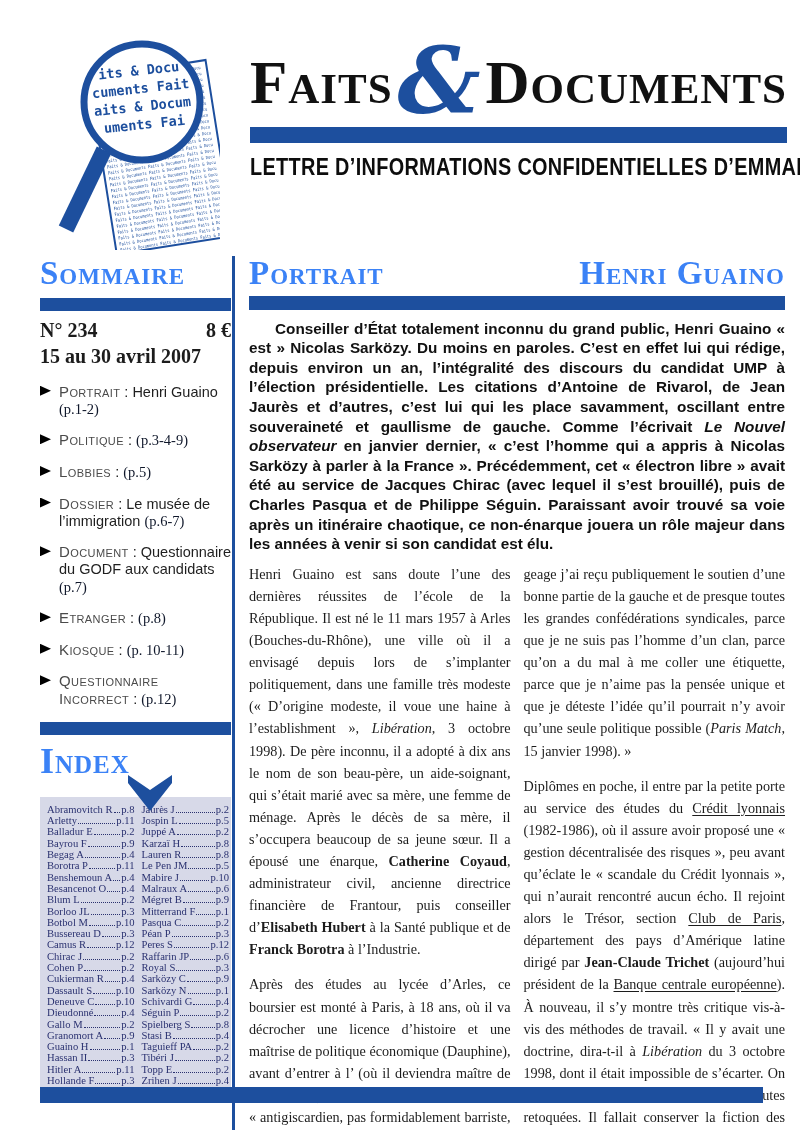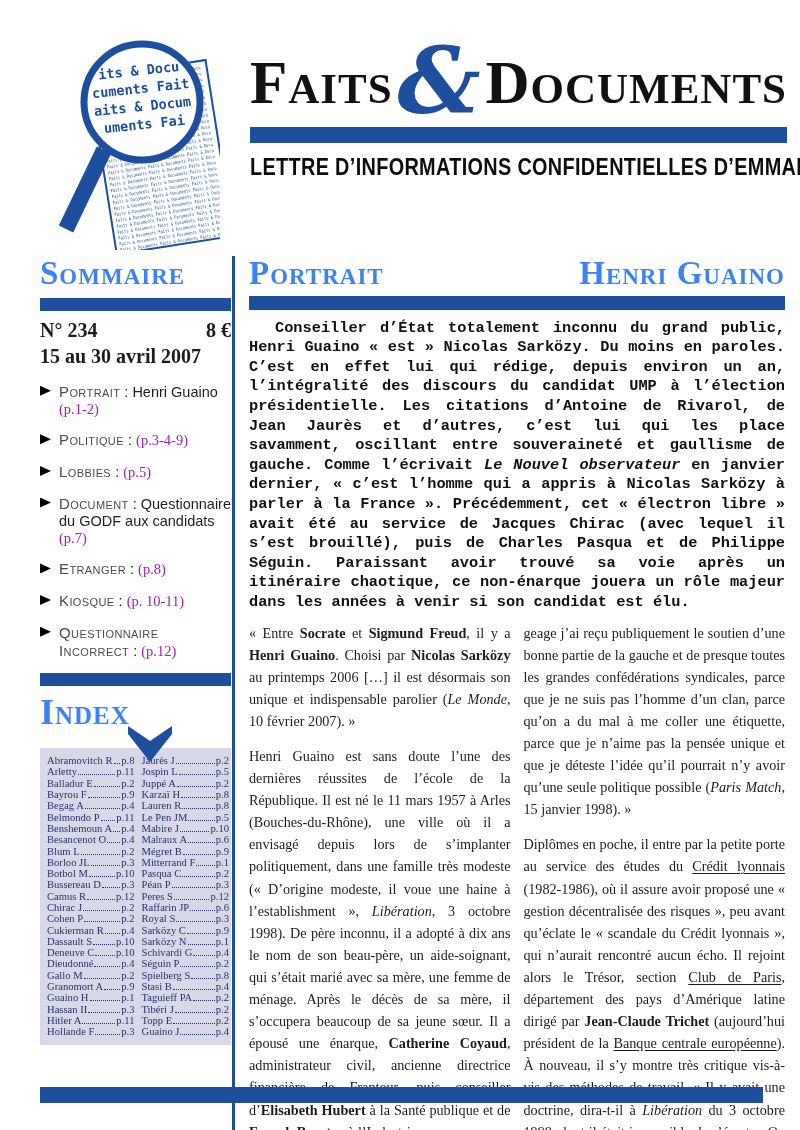--- a/index.html
+++ b/index.html
@@ -36,37 +36,37 @@
   .sidebar .blue-bar.som-bar { margin-top:7px; }
   .issue-line { display:flex; justify-content:space-between; font-weight:bold; font-size:20px; margin-top:8px; }
   .date-line { font-weight:bold; font-size:20px; margin-top:3px; }
   .toc { list-style:none; margin-top:15px; }
   .toc-item { position:relative; padding-left:19px; margin-bottom:13.5px;
               font-family:"Liberation Sans", sans-serif; font-size:14.5px; line-height:1.18; color:#222; }
   .toc-item .bullet { position:absolute; left:0; top:3px; width:11px; height:10px; background:#000;
                       clip-path:polygon(0 0, 100% 50%, 0 100%); }
   .toc-item .lbl { font-variant:small-caps; letter-spacing:0.4px; color:#4a4a4a; font-size:15px; }
   .toc-item .txt { color:#1f1f1f; }
-  .toc-item .pg { font-family:"Liberation Serif", serif; font-size:14.5px; color:#a21caf; }
+  .toc-item .pg { font-family:"Liberation Serif", serif; font-size:14.5px; color:#0f172a; }
 
   
   .index-bar { margin-top:13px; }
   .index-head { margin-top:8px; font-size:36px; }
   .down-arrow { display:block; margin:-6px auto 0 auto; position:relative; left:14px; }
   .index-box { background:#d7d9e8; margin-top:-14px; padding:7px 2px 7px 7px; display:flex; gap:7px; }
   .ix-col { flex:1 1 0; min-width:0; }
   .ix-row { display:flex; align-items:baseline; height:11.3px; font-size:10.6px; color:#2a3170; white-space:nowrap; }
   .ix-n { flex:0 0 auto; }
   .ix-dots { flex:1 1 auto; min-width:3px; border-bottom:1.6px dotted #2a3170; margin:0 1px; height:8px; }
   .ix-p { flex:0 0 auto; }
 
   
   .art-head { display:flex; justify-content:space-between; align-items:baseline; }
   .art-bar { margin-top:5px; height:14px; }
-  .intro { margin-top:9px; font-family:Liberation Mono, monospace; font-weight:bold;
+  .intro { margin-top:9px; font-family:Liberation Sans, sans-serif; font-weight:bold;
            font-size:15.3px; line-height:19.6px; text-align:justify; text-indent:26px; color:#111; }
   .cols { display:flex; gap:13px; margin-top:9px; }
   .col { flex:1 1 0; font-size:14.2px; line-height:22.1px; text-align:justify; color:#1c1c1c; }
   .col p { margin-bottom:13px; }
   .col .u, .article .u { text-decoration:underline; text-underline-offset:2px; }
 
   
   .footer-bar { position:absolute; left:40px; right:37px; bottom:27px; height:16px; background:#1d4f9e; }
 </style>
 </head>
@@ -150,20 +150,21 @@
       <div class="blue-bar som-bar"></div>
       <div class="issue-line">
         <span>N° 234</span>
         <span>8 €</span>
       </div>
       <div class="date-line">15 au 30 avril 2007</div>
       <ul class="toc" id="toc-list">
           <li class="toc-item"><span class="bullet"></span><span class="lbl">Portrait</span><span class="sep"> : </span><span class="txt">Henri Guaino</span> <span class="pg">(p.1-2)</span></li>
           <li class="toc-item"><span class="bullet"></span><span class="lbl">Politique</span><span class="sep"> : </span><span class="pg">(p.3-4-9)</span></li>
           <li class="toc-item"><span class="bullet"></span><span class="lbl">Lobbies</span><span class="sep"> : </span><span class="pg">(p.5)</span></li>
+          <li class="toc-item"><span class="bullet"></span><span class="lbl">Dossier</span><span class="sep"> : </span><span class="txt">Le musée de l’immigration</span> <span class="pg">(p.6-7)</span></li>
           <li class="toc-item"><span class="bullet"></span><span class="lbl">Document</span><span class="sep"> : </span><span class="txt">Questionnaire du GODF aux candidats</span> <span class="pg">(p.7)</span></li>
           <li class="toc-item"><span class="bullet"></span><span class="lbl">Etranger</span><span class="sep"> : </span><span class="pg">(p.8)</span></li>
           <li class="toc-item"><span class="bullet"></span><span class="lbl">Kiosque</span><span class="sep"> : </span><span class="pg">(p. 10-11)</span></li>
           <li class="toc-item"><span class="bullet"></span><span class="lbl">Questionnaire Incorrect</span><span class="sep"> : </span><span class="pg">(p.12)</span></li>
         </ul>
 
       <div class="blue-bar index-bar"></div>
       <h2 class="sc-head index-head">Index</h2>
       <svg class="down-arrow" width="46" height="36" viewBox="0 0 46 36">
         <polygon points="1,0 23,15 45,0 45,8 23,36 1,8" fill="#1d4f9e"></polygon>
@@ -189,21 +190,21 @@
               <span class="ix-n">Bayrou F</span>
               <span class="ix-dots"></span>
               <span class="ix-p">p.9</span>
             </div>
             <div class="ix-row">
               <span class="ix-n">Begag A</span>
               <span class="ix-dots"></span>
               <span class="ix-p">p.4</span>
             </div>
             <div class="ix-row">
-              <span class="ix-n">Belmondo P</span>
+              <span class="ix-n">Borotra P</span>
               <span class="ix-dots"></span>
               <span class="ix-p">p.11</span>
             </div>
             <div class="ix-row">
               <span class="ix-n">Benshemoun A</span>
               <span class="ix-dots"></span>
               <span class="ix-p">p.4</span>
             </div>
             <div class="ix-row">
               <span class="ix-n">Besancenot O</span>
@@ -411,40 +412,39 @@
               <span class="ix-n">Tibéri J</span>
               <span class="ix-dots"></span>
               <span class="ix-p">p.2</span>
             </div>
             <div class="ix-row">
               <span class="ix-n">Topp E</span>
               <span class="ix-dots"></span>
               <span class="ix-p">p.2</span>
             </div>
             <div class="ix-row">
-              <span class="ix-n">Guaino J</span>
+              <span class="ix-n">Zrihen J</span>
               <span class="ix-dots"></span>
               <span class="ix-p">p.4</span>
             </div>
           </div>
       </div>
     </aside>
 
     <div class="v-divider"></div>
 
     <main class="article">
       <div class="art-head">
         <h1 class="sc-head">Portrait</h1>
         <h1 class="sc-head">Henri Guaino</h1>
       </div>
       <div class="blue-bar art-bar"></div>
       <p class="intro">Conseiller d’État totalement inconnu du grand public, Henri Guaino « est » Nicolas Sarközy. Du moins en paroles. C’est en effet lui qui rédige, depuis environ un an, l’intégralité des discours du candidat UMP à l’élection présidentielle. Les citations d’Antoine de Rivarol, de Jean Jaurès et d’autres, c’est lui qui les place savamment, oscillant entre souveraineté et gaullisme de gauche. Comme l’écrivait <i>Le Nouvel observateur</i> en janvier dernier, « c’est l’homme qui a appris à Nicolas Sarközy à parler à la France ». Précédemment, cet « électron libre » avait été au service de Jacques Chirac (avec lequel il s’est brouillé), puis de Charles Pasqua et de Philippe Séguin. Paraissant avoir trouvé sa voie après un itinéraire chaotique, ce non-énarque jouera un rôle majeur dans les années à venir si son candidat est élu.</p>
       <div class="cols">
         <div class="col" id="col1">
-            <p>« Entre <b>Socrate</b> et <b>Sigmund Freud</b>, il y a <b>Henri Guaino</b>. Choisi par <b>Nicolas Sarközy</b> au printemps 2006 […] il est désormais son unique et indispensable parolier (<i>Le Monde</i>, 10 février 2007). »</p>
             <p>Henri Guaino est sans doute l’une des dernières réussites de l’école de la République. Il est né le 11 mars 1957 à Arles (Bouches-du-Rhône), une ville où il a envisagé depuis lors de s’implanter politiquement, dans une famille très modeste (« D’origine modeste, il voue une haine à l’establishment », <i>Libération</i>, 3 octobre 1998). De père inconnu, il a adopté à dix ans le nom de son beau-père, un aide-soignant, qui s’était marié avec sa mère, une femme de ménage. Après le décès de sa mère, il s’occupera beaucoup de sa jeune sœur. Il a épousé une énarque, <b>Catherine Coyaud</b>, administrateur civil, ancienne directrice financière de Frantour, puis conseiller d’<b>Elisabeth Hubert</b> à la Santé publique et de <b>Franck Borotra</b> à l’Industrie.</p>
             <p>Après des études au lycée d’Arles, ce boursier est monté à Paris, à 18 ans, où il va décrocher une licence d’histoire et une maîtrise de politique économique (Dauphine), avant d’entrer à l’ (où il deviendra maître de conférences). À l’époque, il se définit comme « antigiscardien, pas formidablement barriste, chiraquien de loin et évidemment pas de gauche ». Il échouera toutefois à trois reprises à l’entrée à l’ENA n’en maîtrisant sans doute pas les codes. Il en gardera la haine de la haute fonction publique et des grands corps : « Je suis atypique parce que je ne suis pas énarque, parce que je n’appartiens pas à un grand corps de l’État, parce qu’avant de servir les cabinets ministériels et d’être un haut fonctionnaire, j’ai été un cadre comme un autre, parce que je suis gaulliste et que lors de mon limo-</p>
           </div>
         <div class="col" id="col2">
             <p>geage j’ai reçu publiquement le soutien d’une bonne partie de la gauche et de presque toutes les grandes confédérations syndicales, parce que je ne suis pas l’homme d’un clan, parce qu’on a du mal à me coller une étiquette, parce que je n’aime pas la pensée unique et que je déteste l’idée qu’il pourrait n’y avoir qu’une seule politique possible (<i>Paris Match</i>, 15 janvier 1998). »</p>
             <p>Diplômes en poche, il entre par la petite porte au service des études du <span class="u">Crédit lyonnais</span> (1982-1986), où il assure avoir proposé une « gestion décentralisée des risques », peu avant qu’éclate le « scandale du Crédit lyonnais », qui n’aurait rencontré aucun écho. Il rejoint alors le Trésor, section <span class="u">Club de Paris</span>, département des pays d’Amérique latine dirigé par <b>Jean-Claude Trichet</b> (aujourd’hui président de la <span class="u">Banque centrale européenne</span>). À nouveau, il s’y montre très critique vis-à-vis des méthodes de travail. « Il y avait une doctrine, dira-t-il à <i>Libération</i> du 3 octobre 1998, dont il était impossible de s’écarter. On faisait des notes. Elles étaient toutes retoquées. Il fallait conserver la fiction des dettes (des pays d’Amérique latine) même si tout le monde savait qu’elles étaient irréalistes. C’est  qui a mis fin à tout ça. » En 1989, il rejoint la  () comme responsable de la section de la recherche en économie et finances ainsi que conseiller du Comité de trésorerie. Toujours peu satisfait de son sort, il en part en 1990 pour intégrer le groupe d’assurances  comme chargé de mission auprès du PDG, en charge des participations financières.</p>
           </div>
       </div>
 
     </main>

